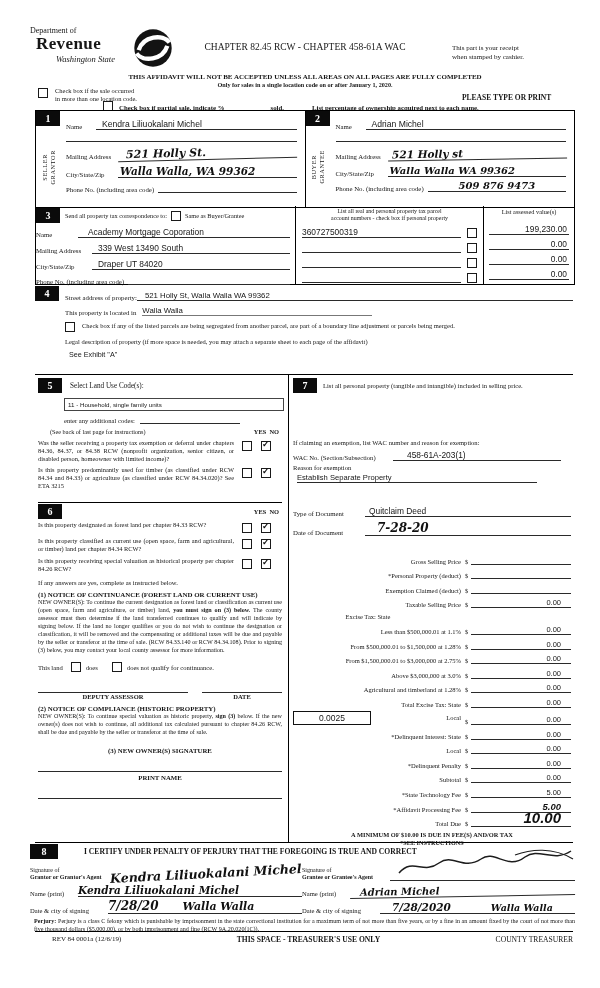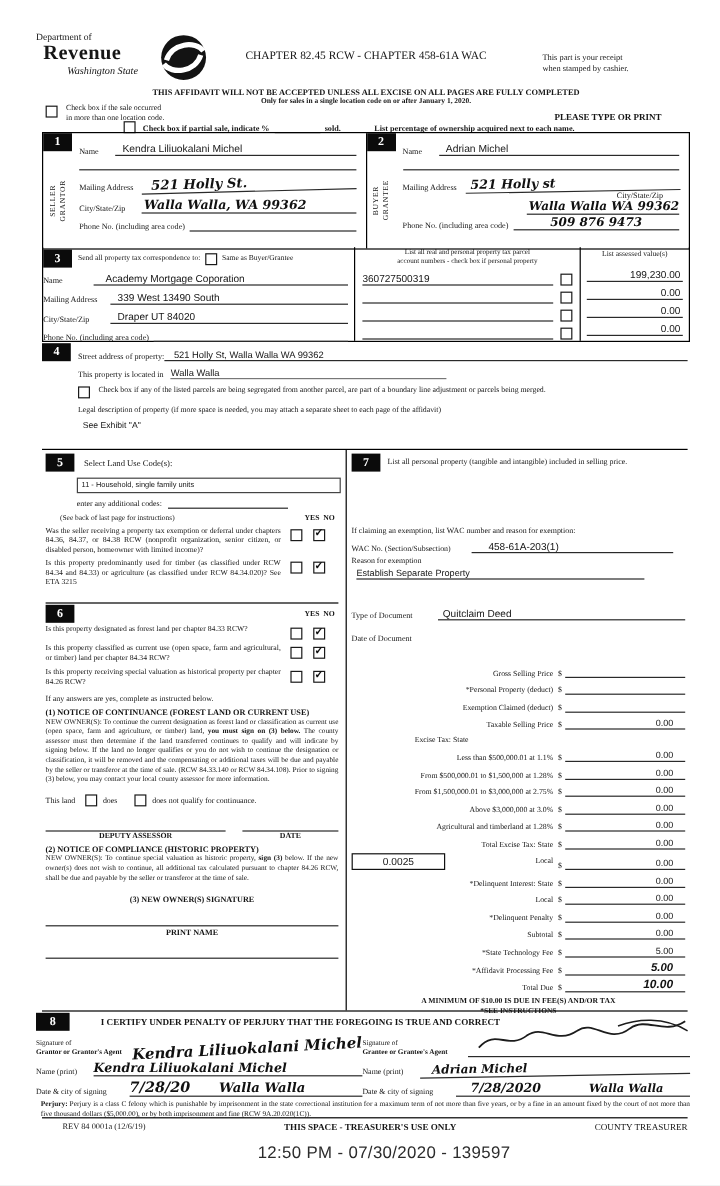--- a/index.html
+++ b/index.html
@@ -50,21 +50,21 @@
 
   <div class="abs" style="left:145px; top:40px; width:320px; text-align:center;">
     <div style="font-size:9.5px; margin-top:2px;">CHAPTER 82.45 RCW - CHAPTER 458-61A WAC</div>
   </div>
 
   <div class="abs" style="left:452px; top:44px; width:120px; font-size:7px; line-height:1.35;">
     <div>This part is your receipt</div>
     <div>when stamped by cashier.</div>
   </div>
 
-  <div class="abs b" style="left:35px; top:73px; width:540px; text-align:center; font-size:7px;">THIS AFFIDAVIT WILL NOT BE ACCEPTED UNLESS ALL EXCISE ON ALL PAGES ARE FULLY COMPLETED</div>
+  <div class="abs b" style="left:35px; top:73px; width:540px; text-align:center; font-size:7px;">THIS AFFIDAVIT WILL NOT BE ACCEPTED UNLESS ALL AREAS ON ALL PAGES ARE FULLY COMPLETED</div>
   <div class="abs b" style="left:35px; top:81px; width:540px; text-align:center; font-size:6.2px;">Only for sales in a single location code on or after January 1, 2020.</div>
 
   <div class="abs b" style="left:462px; top:93px; font-size:7.5px;">PLEASE TYPE OR PRINT</div>
 
   <div class="abs frow" style="left:38px; top:87px; align-items:flex-start;">
     <span class="cb" style="margin-top:1px;"></span>
     <span style="font-size:6.5px; line-height:1.3; margin-left:7px;">
       <span style="display:block;">Check box if the sale occurred</span>
       <span style="display:block;">in more than one location code.</span>
     </span>
@@ -120,21 +120,21 @@
           <span style="font-size:6.8px; width:30px;">Name</span>
           <span class="ul sans" style="flex:1; font-size:8.6px; padding-left:6px;">Adrian Michel</span>
         </div>
         <div class="frow" style="height:12px;">
             <span class="ul" style="flex:1; height:11px;"></span>
           </div>
         <div class="frow" style="height:18px;">
           <span style="font-size:6.8px; width:52px;">Mailing Address</span>
           <span class="ul hw" style="flex:1; font-size:10.5px; padding-left:4px; transform:rotate(-1deg);">521  Holly  st</span>
         </div>
-        <div class="frow" style="height:17px;flex-direction:column;">
+        <div class="frow" style="height:17px;">
           <span style="font-size:6.8px; width:52px;">City/State/Zip</span>
           <span class="ul hw" style="flex:1; font-size:10px; padding-left:2px;">Walla Walla   WA   99362</span>
         </div>
         <div class="frow" style="height:15px;">
           <span style="font-size:6.8px;">Phone No. (including area code)</span>
           <span class="ul hw" style="flex:1; font-size:10px; margin-left:4px; text-align:center;">509 876 9473</span>
         </div>
       </div>
     </div>
   </div>
@@ -336,20 +336,21 @@
       </div>
       <div style="font-size:6.6px; margin-top:3px;">Reason for exemption</div>
       <div class="ul sans" style="font-size:7.6px; width:240px; margin-left:4px; margin-top:2px;">Establish Separate Property</div>
 
       <div class="frow" style="height:20px; margin-top:14px;">
         <span style="font-size:6.8px; width:72px;">Type of Document</span>
         <span class="ul sans" style="flex:1; font-size:8.4px; padding-left:4px;">Quitclaim Deed</span>
       </div>
       <div class="frow" style="height:19px;">
         <span style="font-size:6.8px; width:72px;">Date of Document</span>
+        <span class="ul hw" style="flex:1; font-size:12px; padding-left:12px;">7-28-20</span>
       </div>
 
       <div style="margin-top:14px;">
         <div class="mrow">
             <span class="mlabel">Gross Selling Price</span>
             <span class="mdollar">$</span>
             <span class="mline"></span>
           </div>
         <div class="mrow">
             <span class="mlabel">*Personal Property (deduct)</span>
@@ -433,21 +434,21 @@
             <span class="mline">5.00</span>
           </div>
         <div class="mrow">
             <span class="mlabel">*Affidavit Processing Fee</span>
             <span class="mdollar">$</span>
             <span class="mline hw" style="font-size:9.5px;">5.00</span>
           </div>
         <div class="mrow">
             <span class="mlabel">Total Due</span>
             <span class="mdollar">$</span>
-            <span class="mline hw" style="font-size:10px;">10.00</span>
+            <span class="mline hw" style="font-size:15px;">10.00</span>
           </div>
         <div class="b" style="font-size:6.4px; text-align:center; margin-top:4px;">A MINIMUM OF $10.00 IS DUE IN FEE(S) AND/OR TAX</div>
         <div class="b" style="font-size:6.2px; text-align:center; margin-top:1px;">*SEE INSTRUCTIONS</div>
       </div>
     </div>
   </div>
 
   <div class="abs" style="left:30px; top:844px; width:545px;">
     <div class="frow" style="align-items:center;">
       <span class="numbox" style="width:28px;">8</span>
@@ -508,15 +509,14 @@
       <span>Perjury is a class C felony which is punishable by imprisonment in the state correctional institution for a maximum term of not more than five years, or by a fine in an amount fixed by the court of not more than five thousand dollars ($5,000.00), or by both imprisonment and fine (RCW 9A.20.020(1C)).</span>
     </div>
   </div>
 
   <div class="abs frow" style="left:35px; top:931px; width:538px; border-top:1.2px solid #000; padding-top:3px; justify-content:space-between; align-items:flex-start;">
     <span style="font-size:7px;margin-left:17px;">REV 84 0001a (12/6/19)</span>
     <span class="b" style="font-size:7.6px;">THIS SPACE - TREASURER'S USE ONLY</span>
     <span style="font-size:7.6px;">COUNTY TREASURER</span>
   </div>
 
-  <div class="abs sans" style="left:0; top:952px; width:600px; text-align:center; padding-left:40px; box-sizing:border-box; font-size:14px; color:#2b2b2b; letter-spacing:0.3px;">12:50 PM - 07/30/2020 - 139597</div>
 
 </div>
 
 </body></html>

